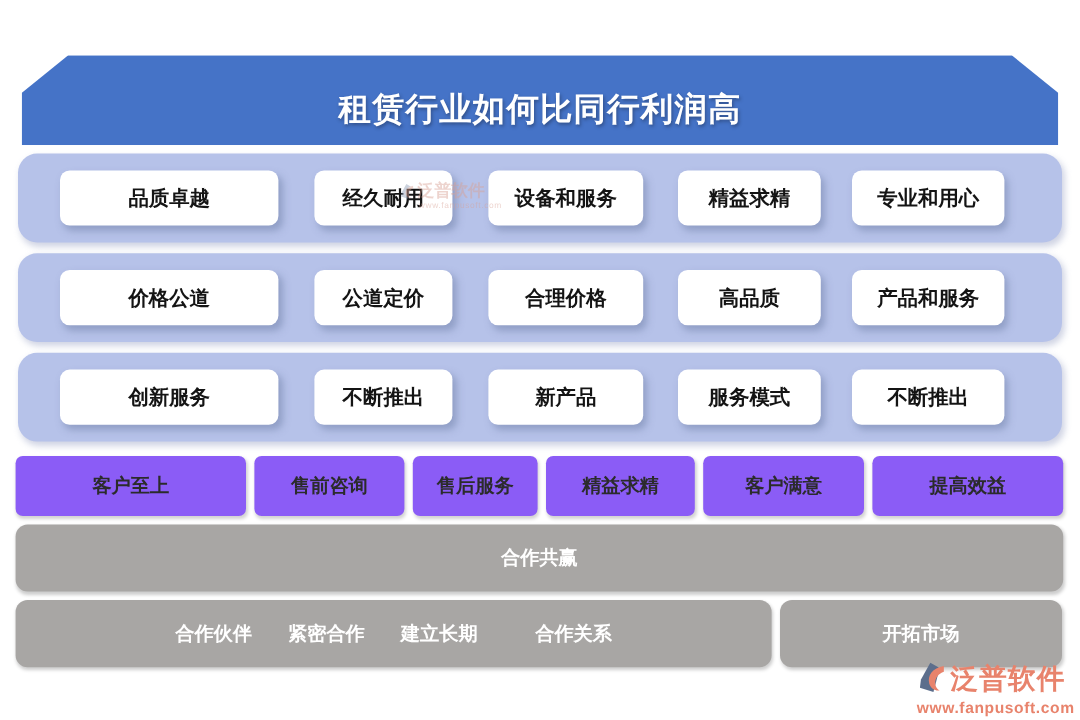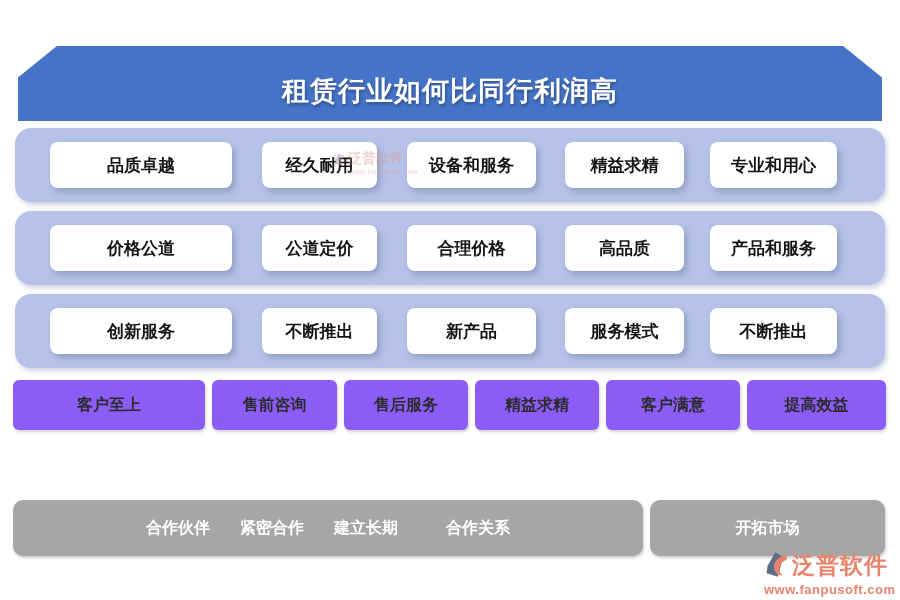--- a/index.html
+++ b/index.html
@@ -45,21 +45,21 @@
     display:flex; gap:7px;
   }
   .gray-btn {
     background:#8b5cf6; border-radius:6px;
     box-shadow:1px 2px 3px rgba(0,0,0,.18);
     display:flex; align-items:center; justify-content:center;
     font-size:16px; font-weight:bold; color:#2b2b2b;
   }
   .gray-btn:nth-child(1){ width:192px; }
   .gray-btn:nth-child(2){ width:125px; }
-  .gray-btn:nth-child(3){ width:124px;text-align:center; }
+  .gray-btn:nth-child(3){ width:104px;text-align:center; }
   .gray-btn:nth-child(4){ width:124px; }
   .gray-btn:nth-child(5){ width:134px; }
   .gray-btn:nth-child(6){ flex:1; }
 
   
   .dark-bar {
     position:absolute; background:#a8a6a4; border-radius:10px;
     box-shadow:1px 2px 3px rgba(0,0,0,.2);
     display:flex; align-items:center; justify-content:center;
     color:#ffffff; font-size:16px; font-weight:bold;
@@ -130,20 +130,21 @@
 
   <div class="customer-row">
     <div class="gray-btn">客户至上</div>
     <div class="gray-btn">售前咨询</div>
     <div class="gray-btn">售后服务</div>
     <div class="gray-btn">精益求精</div>
     <div class="gray-btn">客户满意</div>
     <div class="gray-btn">提高效益</div>
   </div>
 
+  <div class="dark-bar coop-bar">合作共赢</div>
 
   <div class="dark-bar partner-bar">
     <span class="p-item">合作伙伴</span>
     <span class="p-item">紧密合作</span>
     <span class="p-item">建立长期</span>
     <span class="p-item">合作关系</span>
   </div>
 
   <div class="dark-bar market-bar">开拓市场</div>
 

